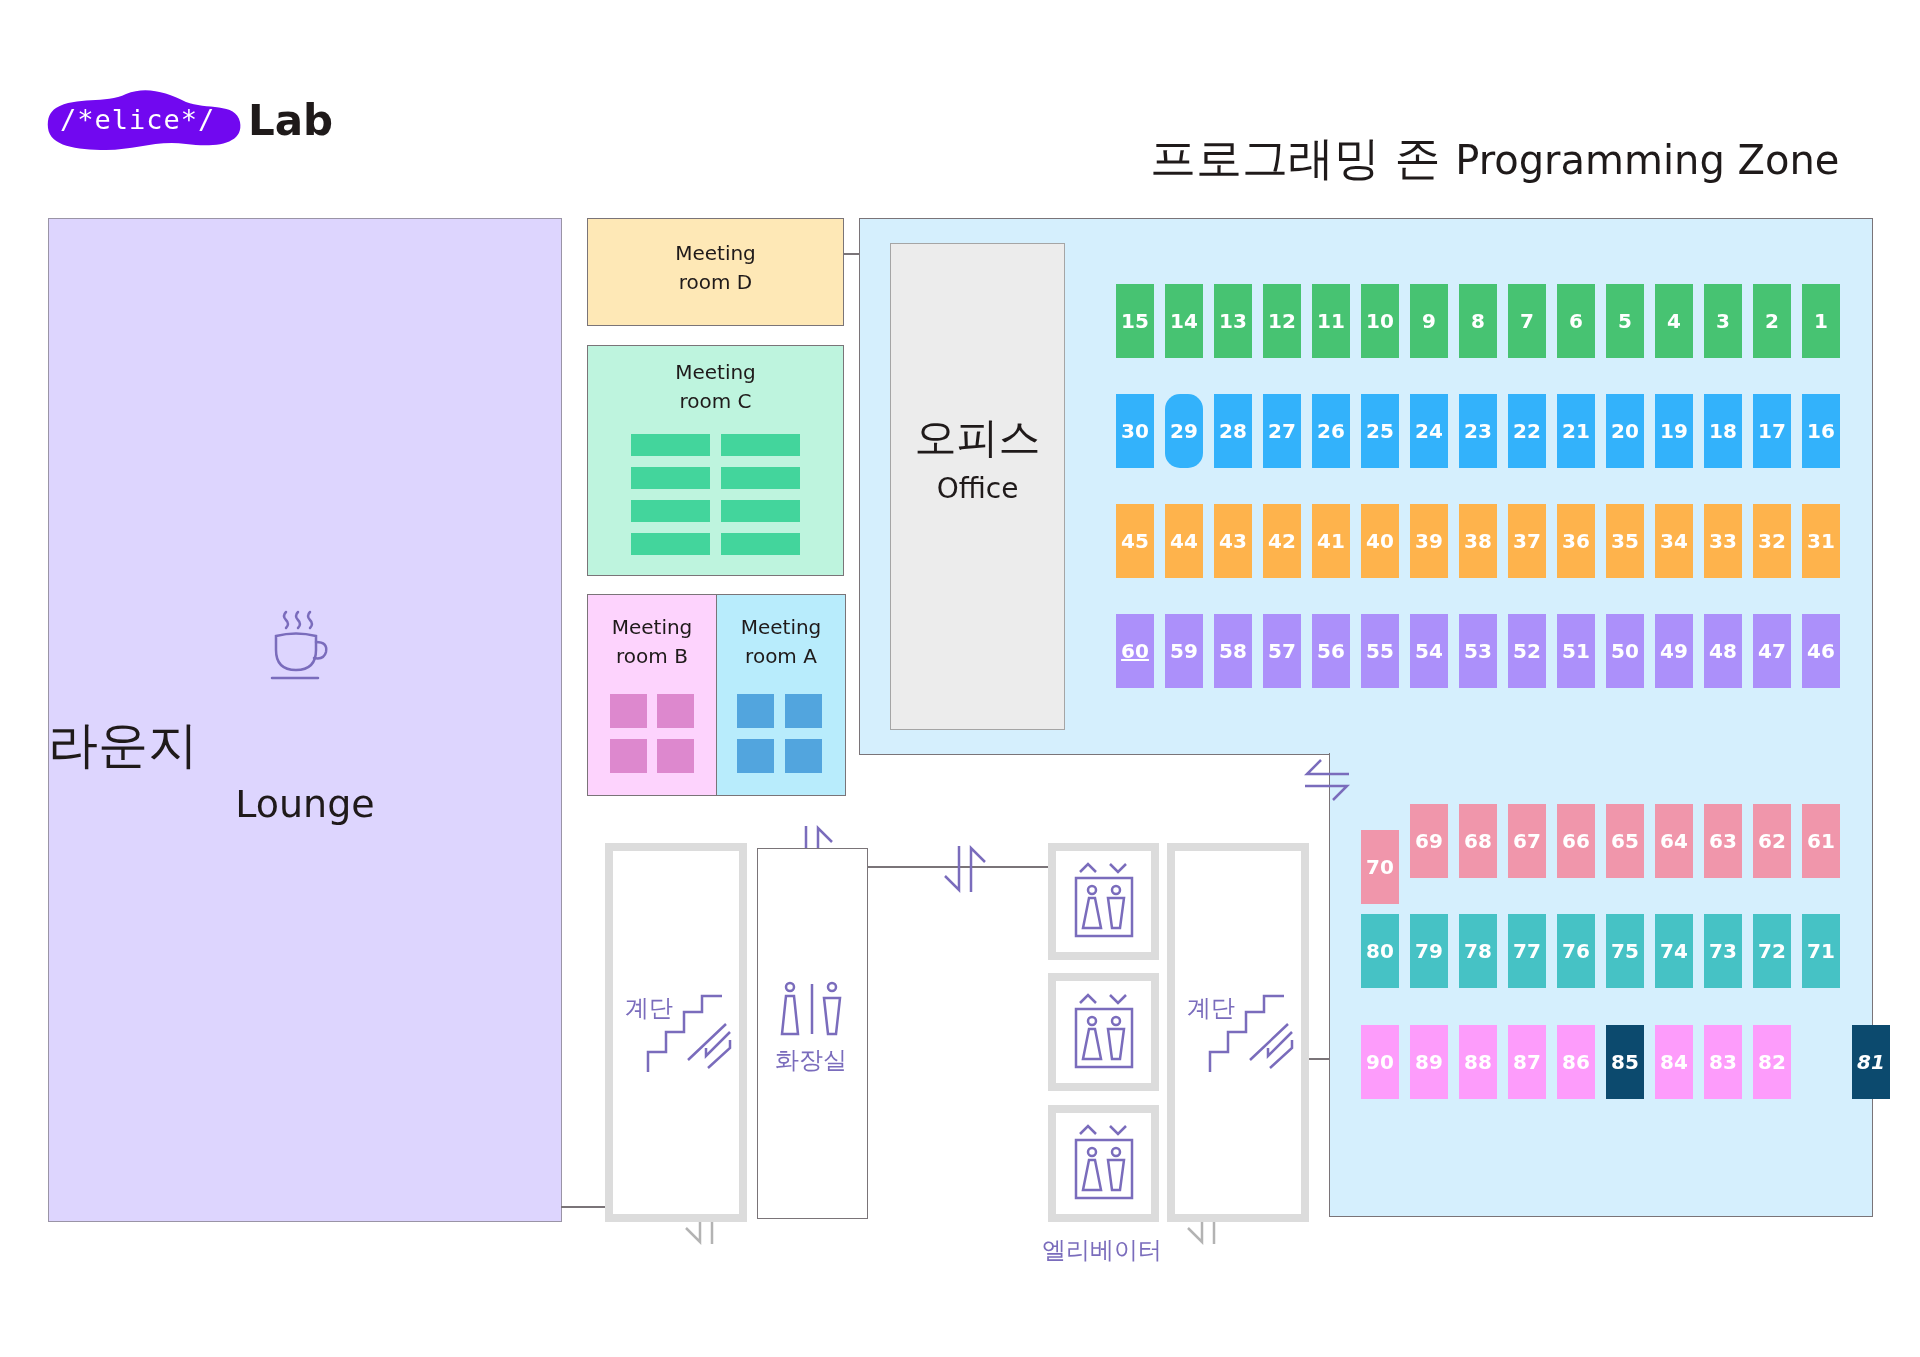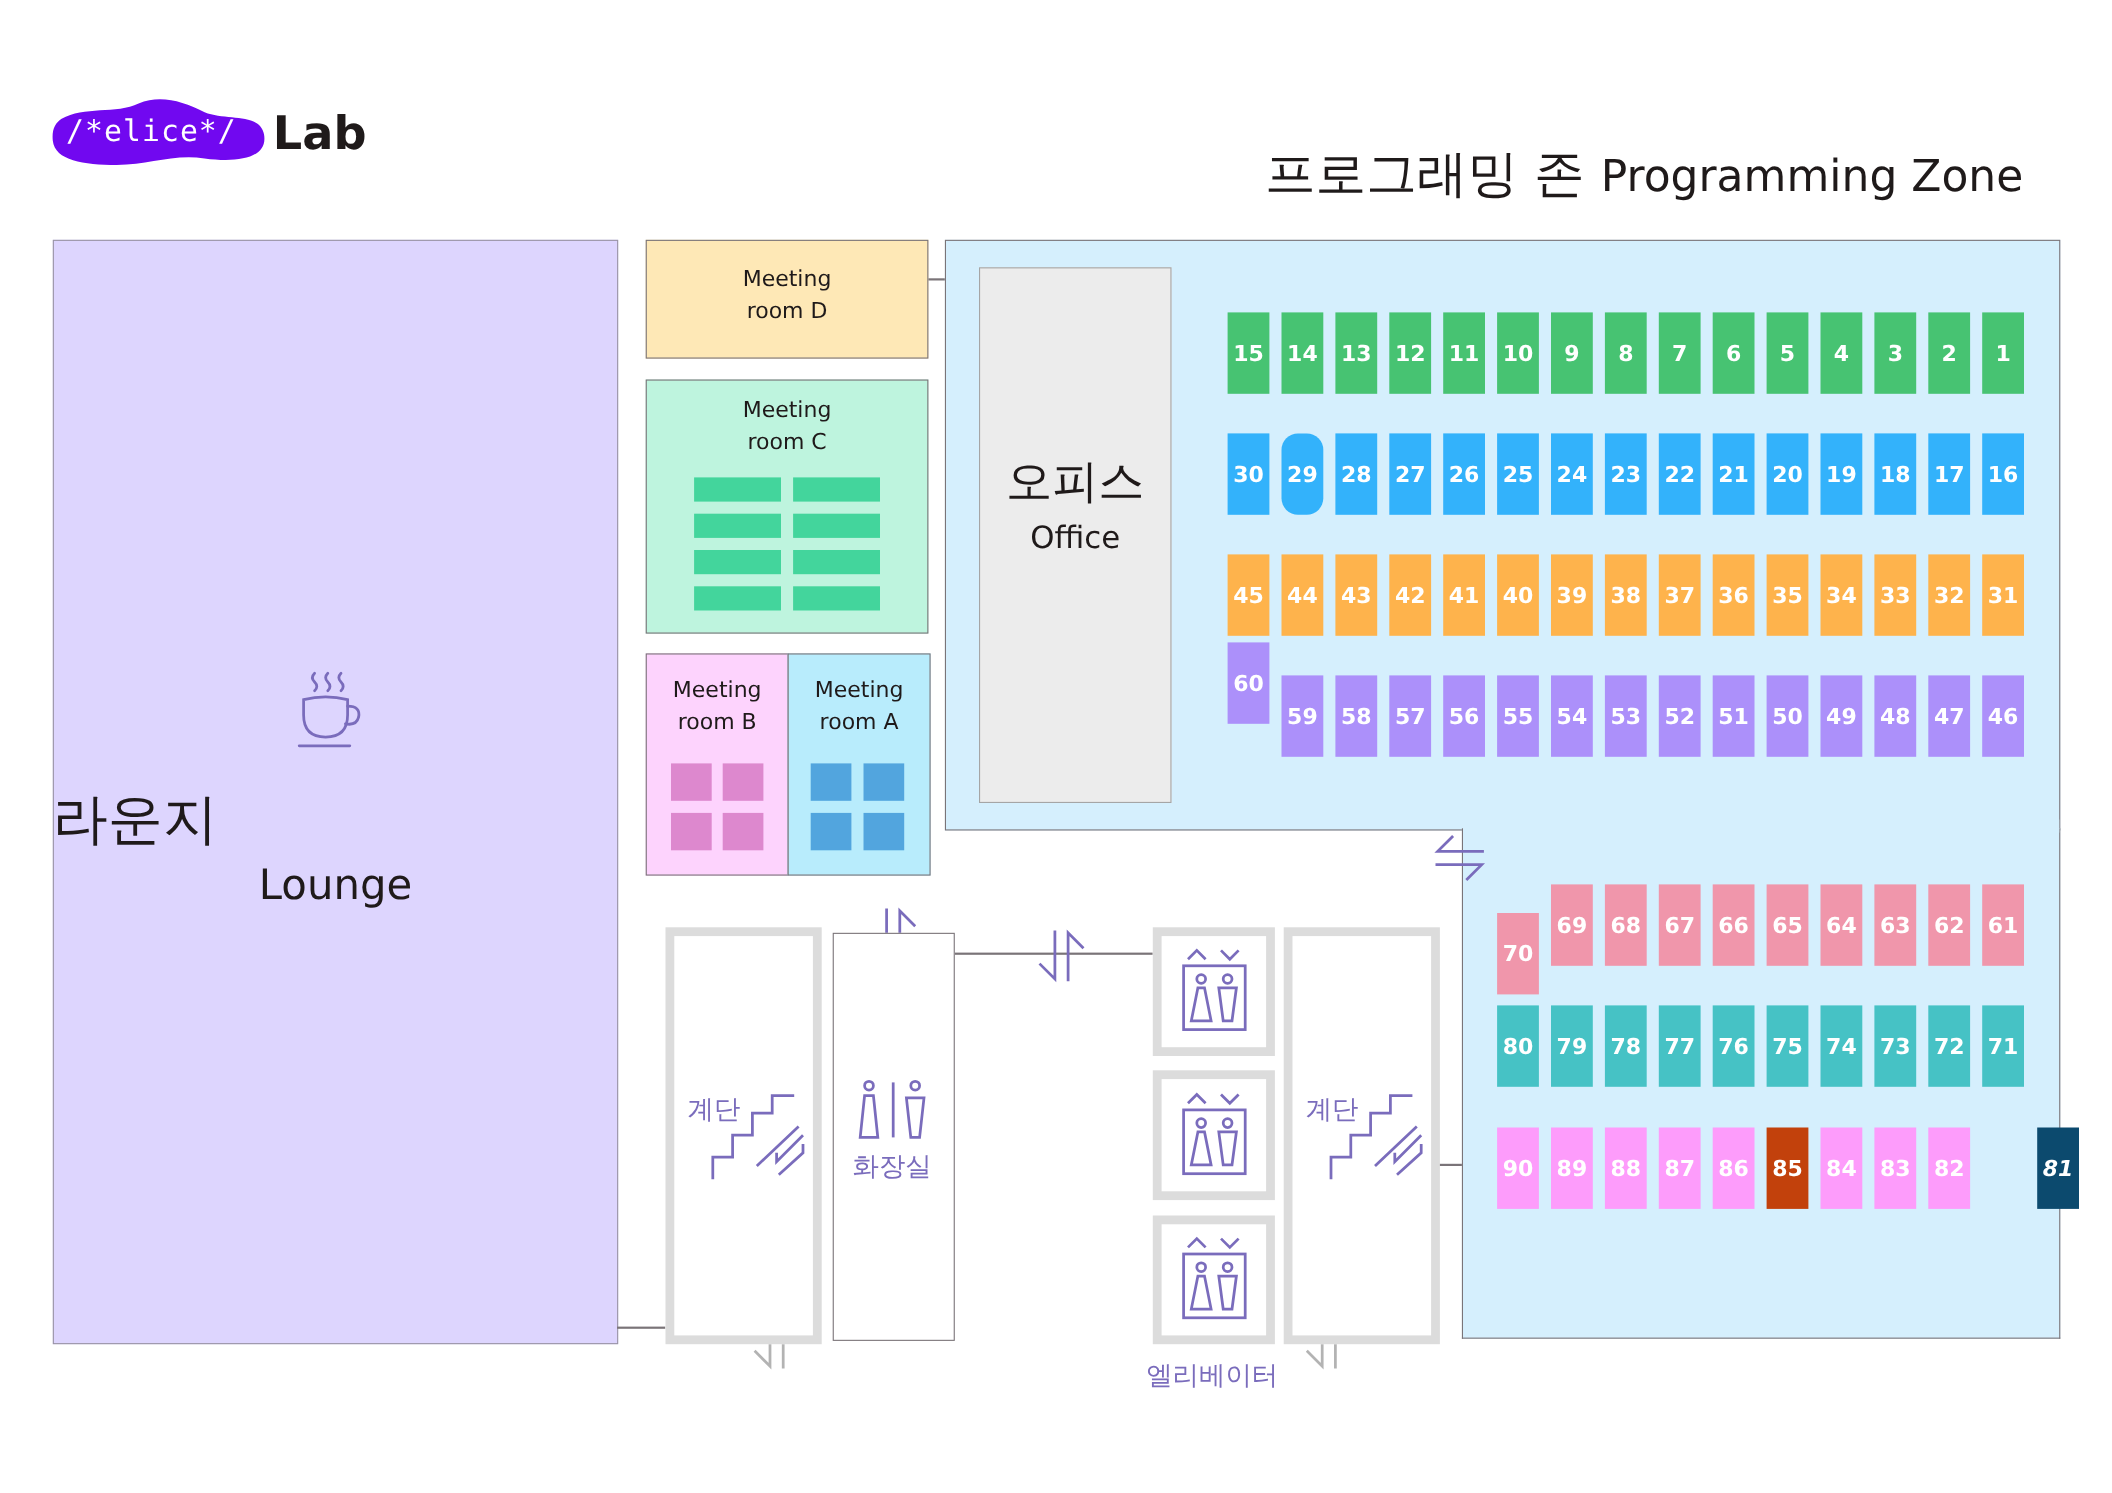--- a/index.html
+++ b/index.html
@@ -149,21 +149,21 @@
     <div class="abs seat" style="left: 1361px; top: 504px; background: rgb(254, 179, 76);">40</div>
     <div class="abs seat" style="left: 1410px; top: 504px; background: rgb(254, 179, 76);">39</div>
     <div class="abs seat" style="left: 1459px; top: 504px; background: rgb(254, 179, 76);">38</div>
     <div class="abs seat" style="left: 1508px; top: 504px; background: rgb(254, 179, 76);">37</div>
     <div class="abs seat" style="left: 1557px; top: 504px; background: rgb(254, 179, 76);">36</div>
     <div class="abs seat" style="left: 1606px; top: 504px; background: rgb(254, 179, 76);">35</div>
     <div class="abs seat" style="left: 1655px; top: 504px; background: rgb(254, 179, 76);">34</div>
     <div class="abs seat" style="left: 1704px; top: 504px; background: rgb(254, 179, 76);">33</div>
     <div class="abs seat" style="left: 1753px; top: 504px; background: rgb(254, 179, 76);">32</div>
     <div class="abs seat" style="left: 1802px; top: 504px; background: rgb(254, 179, 76);">31</div>
-    <div class="abs seat" style="left: 1116px; top: 584px; background: rgb(172, 144, 250);">60</div>
+    <div class="abs seat" style="left: 1116px; top: 614px; background: rgb(172, 144, 250); text-decoration: underline;">60</div>
     <div class="abs seat" style="left: 1165px; top: 614px; background: rgb(172, 144, 250);">59</div>
     <div class="abs seat" style="left: 1214px; top: 614px; background: rgb(172, 144, 250);">58</div>
     <div class="abs seat" style="left: 1263px; top: 614px; background: rgb(172, 144, 250);">57</div>
     <div class="abs seat" style="left: 1312px; top: 614px; background: rgb(172, 144, 250);">56</div>
     <div class="abs seat" style="left: 1361px; top: 614px; background: rgb(172, 144, 250);">55</div>
     <div class="abs seat" style="left: 1410px; top: 614px; background: rgb(172, 144, 250);">54</div>
     <div class="abs seat" style="left: 1459px; top: 614px; background: rgb(172, 144, 250);">53</div>
     <div class="abs seat" style="left: 1508px; top: 614px; background: rgb(172, 144, 250);">52</div>
     <div class="abs seat" style="left: 1557px; top: 614px; background: rgb(172, 144, 250);">51</div>
     <div class="abs seat" style="left: 1606px; top: 614px; background: rgb(172, 144, 250);">50</div>
@@ -189,21 +189,21 @@
     <div class="abs seat" style="left: 1606px; top: 914px; background: rgb(70, 194, 197);">75</div>
     <div class="abs seat" style="left: 1655px; top: 914px; background: rgb(70, 194, 197);">74</div>
     <div class="abs seat" style="left: 1704px; top: 914px; background: rgb(70, 194, 197);">73</div>
     <div class="abs seat" style="left: 1753px; top: 914px; background: rgb(70, 194, 197);">72</div>
     <div class="abs seat" style="left: 1802px; top: 914px; background: rgb(70, 194, 197);">71</div>
     <div class="abs seat" style="left: 1361px; top: 1025px; background: rgb(253, 156, 251);">90</div>
     <div class="abs seat" style="left: 1410px; top: 1025px; background: rgb(253, 156, 251);">89</div>
     <div class="abs seat" style="left: 1459px; top: 1025px; background: rgb(253, 156, 251);">88</div>
     <div class="abs seat" style="left: 1508px; top: 1025px; background: rgb(253, 156, 251);">87</div>
     <div class="abs seat" style="left: 1557px; top: 1025px; background: rgb(253, 156, 251);">86</div>
-    <div class="abs seat" style="left: 1606px; top: 1025px; background: #c2410c;">85</div>
+    <div class="abs seat" style="left: 1606px; top: 1025px; background: #0c4a6e;">85</div>
     <div class="abs seat" style="left: 1655px; top: 1025px; background: rgb(253, 156, 251);">84</div>
     <div class="abs seat" style="left: 1704px; top: 1025px; background: rgb(253, 156, 251);">83</div>
     <div class="abs seat" style="left: 1753px; top: 1025px; background: rgb(253, 156, 251);">82</div>
     <div class="abs seat" style="left: 1852px; top: 1025px; background: #0c4a6e; font-style: italic;">81</div>
   </div>
 
 <svg class="abs" style="left:1305px;top:758px;width:44px;height:44px;" viewBox="0 0 44 44">
   <g fill="none" stroke="#7a6cbc" stroke-width="2.5">
       <path d="M16,2 L2,16 H44"></path>
       <path d="M0,28 H42 L28,42"></path>

